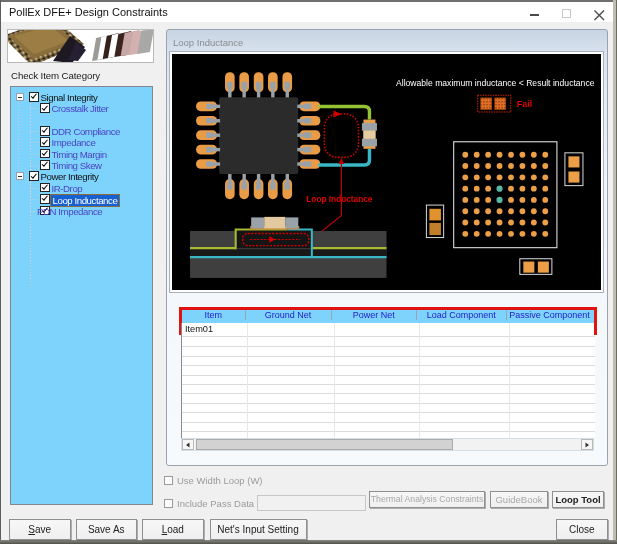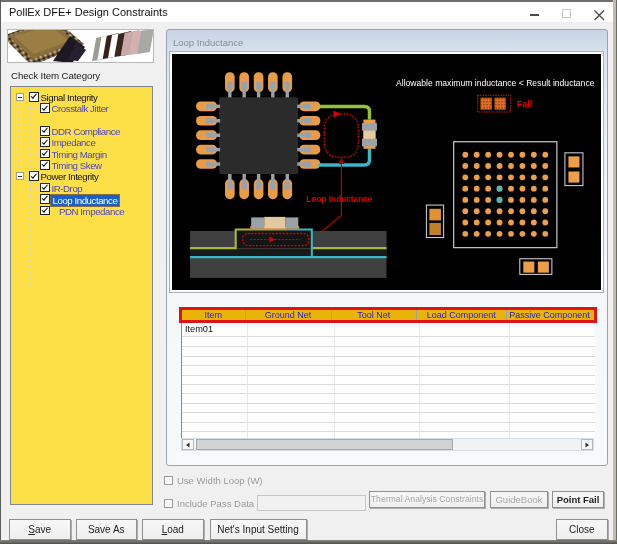--- a/index.html
+++ b/index.html
@@ -14,37 +14,37 @@
 #botedge { left:0; top:540px; width:617px; height:4px; background:linear-gradient(#8a8a82,#50504a); }
 
 #titlebar { left:1px; top:2px; width:612px; height:20px; background:#ffffff; }
 #title { left:9px; top:6px; font-size:11px; color:#111; }
 #minline { left:530px; top:14px; width:9px; height:1.6px; background:#4a4a4a; }
 #maxbox { left:562px; top:9px; width:9px; height:9px; border:1px solid #c9c9c9; }
 
 #banner { left:7px; top:29px; width:147px; height:34px; background:#fff; border:1px solid #b9b9b9; }
 
 #cic { left:11px; top:70px; font-size:9.7px; letter-spacing:-0.1px; color:#1a1a1a; }
-#tree { left:10px; top:86px; width:143px; height:419px; background:#fde047; border:1px solid #82878f; }
+#tree { left:10px; top:86px; width:143px; height:419px; background:#7dd3fc; border:1px solid #82878f; }
 .trow { position:absolute; height:11.4px; font-size:9.7px; letter-spacing:-0.45px; color:#4a44c4; white-space:nowrap; }
 .trow.parent { color:#111; }
 .minus { position:absolute; left:13px; width:8px; height:8px; border:1px solid #9a9fa8; background:#fff; }
 .minus::after { content:''; position:absolute; left:1.2px; top:2.8px; width:4.4px; height:1.2px; background:#333; }
 .cb { position:absolute; width:9.5px; height:9.5px; border:1.4px solid #222; background:#fff; }
 .cb::after { content:''; position:absolute; left:0.8px; top:1.2px; width:4.6px; height:2.4px; border-left:1.6px solid #000; border-bottom:1.6px solid #000; transform:rotate(-50deg); }
 .tlabel { position:absolute; top:0; }
 .sel { background:#1660d2; color:#fff !important; border:1px solid #8a6d3b; padding:0 2px; margin-left:-2px; }
 
 #group { left:166px; top:29px; width:442px; height:437px; border:1px solid #9aa3ad; border-radius:3px;
   background:linear-gradient(#c8d4e3 0%, #d8e2ee 5%, #e3ebf4 14%, #eef4f9 35%, #f5f8fb 65%, #f7fafc 100%); }
 #gtitle { left:173px; top:36.5px; font-size:9.5px; color:#878c93; }
 #picframe { left:169px; top:51px; width:435px; height:242px; background:#fff; border:1px solid #a8b0ba; padding:2px; }
 #pic { width:429px; height:236px; display:block; background:#000; }
 
-#redhead { left:179px; top:307px; width:418px; height:16px; border:3px solid #e01212; background:#eab308; }
+#redhead { left:179px; top:307px; width:418px; height:28px; border:3px solid #e01212; background:#7dd3fc; }
 #tbody { left:181px; top:323px; width:413px; height:115px; background:#fff; border-left:1px solid #8b8b8b; }
 #tscroll { left:181px; top:438px; width:413px; height:12.5px; background:#f2f2f2; border:1px solid #d5dde5; }
 
 .gray { color:#9b9b9b; }
 .cbox { position:absolute; width:9px; height:9px; border:1px solid #9a9a9a; background:#fdfdfd; }
 .btn { position:absolute; white-space:nowrap; overflow:hidden; font-size:10px; color:#222; background:linear-gradient(#f7f7f7,#efefef);
   border:1px solid #8f8f8f; box-shadow:1px 1px 0 rgba(90,90,90,0.45); text-align:center; }
 .btn.dis { color:#a8a8a8; }
 </style>
 </head>
@@ -136,21 +136,21 @@
       <span class="tlabel" style="left:40.5px">IR-Drop</span>
     </div>
     <div class="trow" style="left:0;top:107.1px;width:100%">
       <span class="abs" style="left:19px;top:5px;width:8px;height:1px;background:repeating-linear-gradient(90deg,#cfcfcf 0 1px,transparent 1px 3px)"></span>
       <span class="cb" style="left:29px;top:0"></span>
       <span class="tlabel sel" style="left:40.5px">Loop Inductance</span>
     </div>
     <div class="trow" style="left:0;top:118.5px;width:100%">
       <span class="abs" style="left:19px;top:5px;width:8px;height:1px;background:repeating-linear-gradient(90deg,#cfcfcf 0 1px,transparent 1px 3px)"></span>
       <span class="cb" style="left:29px;top:0"></span>
-      <span class="tlabel" style="left:48px">PDN Impedance</span>
+      <span class="tlabel" style="left:26px">PDN Impedance</span>
     </div>
   </div>
 
   <div id="group" class="abs"></div>
   <div id="gtitle" class="abs">Loop Inductance</div>
   <div id="picframe" class="abs">
     <svg id="pic" width="429" height="236" viewBox="0 0 428 234" preserveAspectRatio="none">
       <defs>
           <pattern id="failhatch" width="3" height="3" patternUnits="userSpaceOnUse">
             <rect width="3" height="3" fill="#e06d28"></rect>
@@ -337,21 +337,21 @@
       <rect x="347" y="203" width="32" height="15.5" fill="none" stroke="#d8d8d8" stroke-width="1"></rect>
       <rect x="350.5" y="205.8" width="11" height="11" fill="#ec9f47"></rect>
       <rect x="365" y="205.8" width="11" height="11" fill="#ec9f47"></rect>
     </svg>
   </div>
 
   <div id="redhead" class="abs">
     <div style="display:flex;height:10px;font-size:9px;color:#2121cc;text-align:center;line-height:10px;white-space:nowrap">
       <div style="width:63.5px;border-right:1px solid #9aa2b5">Item</div>
       <div style="width:86px;border-right:1px solid #9aa2b5">Ground Net</div>
-      <div style="width:85.5px;border-right:1px solid #9aa2b5">Tool Net</div>
+      <div style="width:85.5px;border-right:1px solid #9aa2b5">Power Net</div>
       <div style="width:89.5px;border-right:1px solid #9aa2b5">Load Component</div>
       <div style="width:86px">Passive Component</div>
     </div>
   </div>
   <div id="tbody" class="abs">
     <div class="abs" style="left:0;top:0;width:413px;height:14px;border-bottom:1px solid #dcdcdc;font-size:9.2px;color:#111;line-height:12px;padding-left:3px">Item01</div>
     <div class="abs" style="left:0;top:15px;width:413px;height:100px;background:repeating-linear-gradient(#fff 0 8.4px,#dcdcdc 8.4px 9.4px)"></div>
     <div class="abs" style="left:64.5px;top:0;width:1px;height:115px;background:#e8e8e8"></div>
     <div class="abs" style="left:151.5px;top:0;width:1px;height:115px;background:#e8e8e8"></div>
     <div class="abs" style="left:237px;top:0;width:1px;height:115px;background:#e8e8e8"></div>
@@ -369,20 +369,20 @@
       </svg>
   </div>
 
   <span class="cbox abs" style="left:164px;top:475.5px"></span>
   <div class="abs gray" style="left:177px;top:475px;font-size:9.5px">Use Width Loop (W)</div>
   <span class="cbox abs" style="left:164px;top:498.5px"></span>
   <div class="abs gray" style="left:177px;top:498px;font-size:9.5px">Include Pass Data</div>
   <div class="abs" style="left:256.5px;top:495px;width:109px;height:16px;background:#f1f1f1;border:1px solid #c6c6c6"></div>
   <div class="btn dis" style="left:369px;top:491px;width:116px;height:17px;line-height:15px;font-size:8.7px">Thermal Analysis Constraints</div>
   <div class="btn dis" style="left:490px;top:491px;width:58px;height:17px;line-height:15px;font-size:9.5px">GuideBook</div>
-  <div class="btn" style="left:552px;top:491px;width:52px;height:17px;line-height:15px;font-size:9.5px;font-weight:bold">Point Fail</div>
+  <div class="btn" style="left:552px;top:491px;width:52px;height:17px;line-height:15px;font-size:9.5px;font-weight:bold">Loop Tool</div>
 
   <div class="btn" style="left:9px;top:518.5px;width:61.5px;height:21px;line-height:19px"><u>S</u>ave</div>
   <div class="btn" style="left:75.5px;top:518.5px;width:61.5px;height:21px;line-height:19px">Save As</div>
   <div class="btn" style="left:142px;top:518.5px;width:61.5px;height:21px;line-height:19px"><u>L</u>oad</div>
   <div class="btn" style="left:209.5px;top:518.5px;width:97px;height:21px;line-height:19px">Net's Input Setting</div>
   <div class="btn" style="left:556px;top:518.5px;width:51.5px;height:21px;line-height:19px">Close</div>
 </div>
 
 </body></html>

